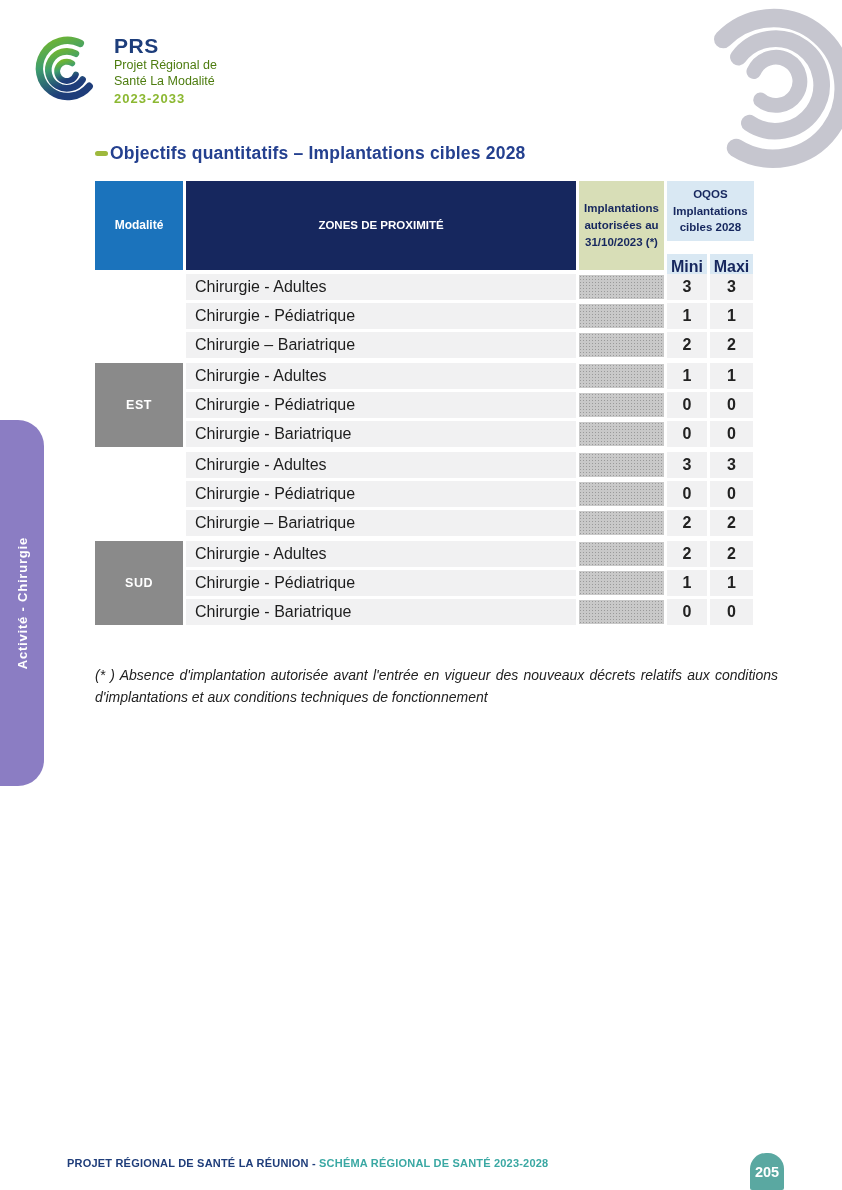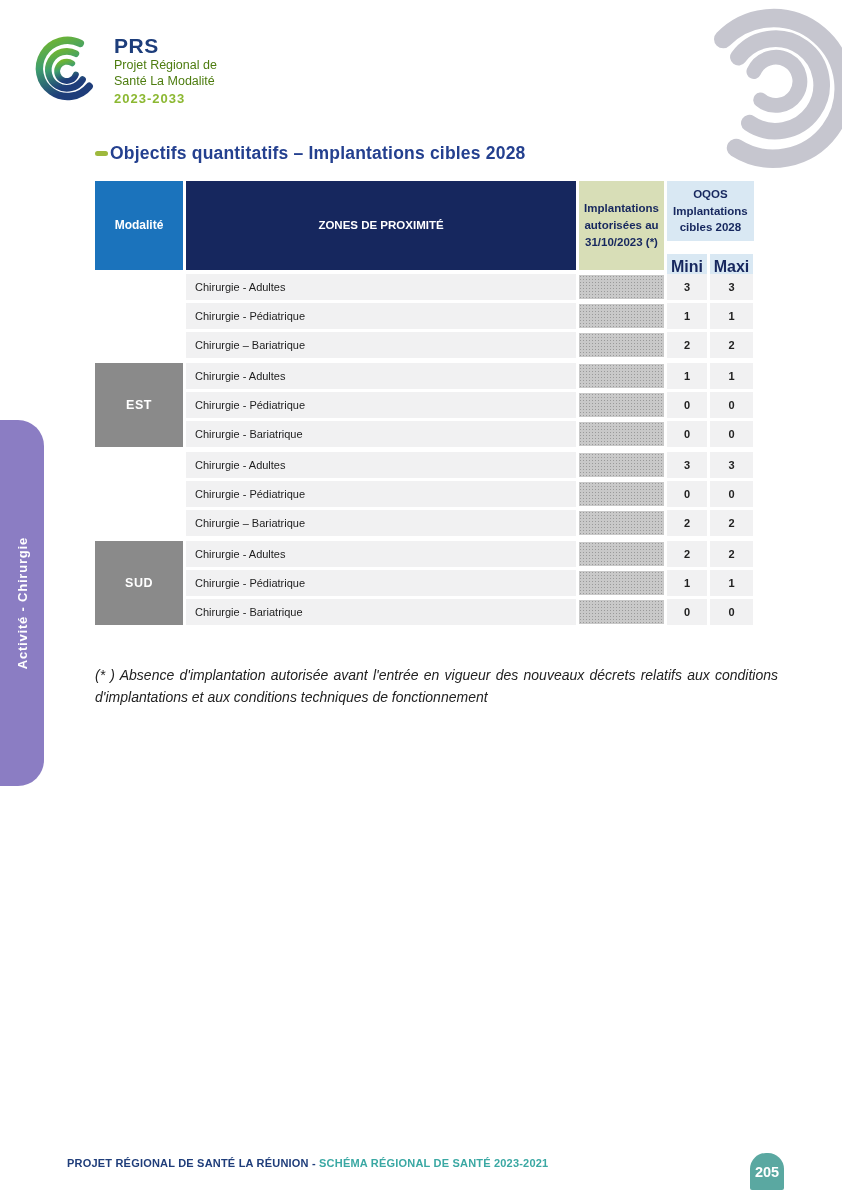--- a/index.html
+++ b/index.html
@@ -53,21 +53,21 @@
     grid-template-rows: repeat(3, 26px);
     gap: 3px;
     margin-bottom: 5px;
   }
   .zone-cell {
     grid-column: 1; grid-row: 1 / span 3;
     background: #8a8a8a; color: #ffffff;
     display: flex; align-items: center; justify-content: center;
     font-weight: bold; font-size: 12.5px; letter-spacing: 0.5px;
   }
-  .cell { display: flex; align-items: center; font-size: 11px; color: #1d1d1d; text-align: center; }
+  .cell { display: flex; align-items: center; font-size: 16px; color: #1d1d1d; text-align: center; }
   .cell.modalite { background: #f1f1f2; padding-left: 9px; }
   .cell.imp { background: #ffffff; justify-content: center; }
   .cell.num { background: #f1f1f2; justify-content: center; font-weight: bold; color: #222; }
   .redacted {
     width: 100%; height: 24px; align-self: center;
     background-color: #c9c9c9;
     background-image: radial-gradient(#9a9a9a 0.8px, transparent 0.9px);
     background-size: 3px 3px;
   }
 
@@ -248,17 +248,17 @@
       </div>
   </div>
 
   <div class="footnote">(* ) Absence d'implantation autorisée avant l'entrée en vigueur des nouveaux décrets relatifs aux conditions d'implantations et aux conditions techniques de fonctionnement</div>
 
   <div class="side-tab">
     <span>Activité - Chirurgie</span>
   </div>
 
   <div class="footer">
-    <span class="f-left">PROJET RÉGIONAL DE SANTÉ LA RÉUNION - </span><span class="f-right">SCHÉMA RÉGIONAL DE SANTÉ 2023-2021</span>
+    <span class="f-left">PROJET RÉGIONAL DE SANTÉ LA RÉUNION - </span><span class="f-right">SCHÉMA RÉGIONAL DE SANTÉ 2023-2028</span>
   </div>
   <div class="page-badge">205</div>
 
 </div>
 
 </body></html>

